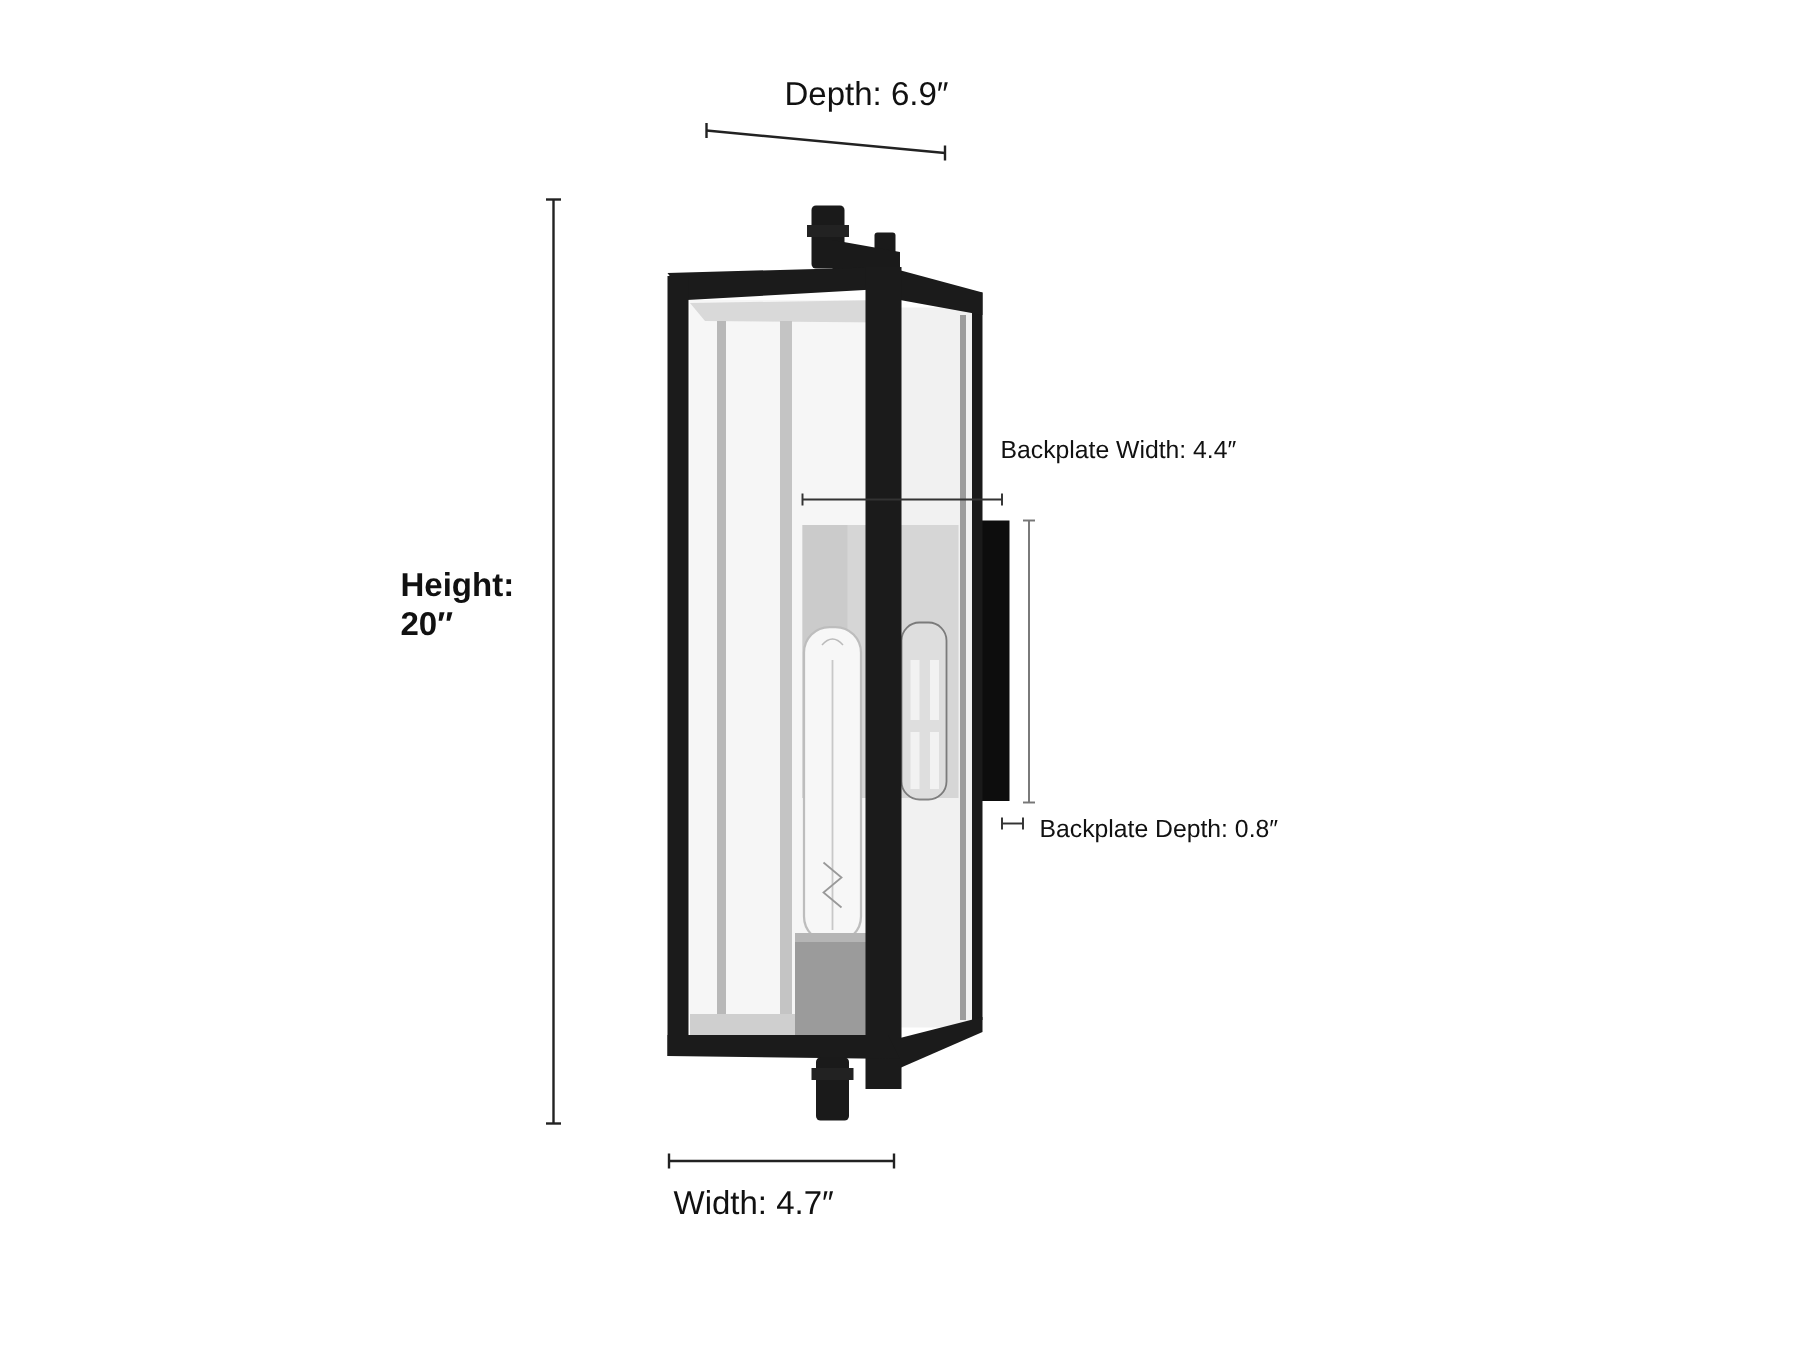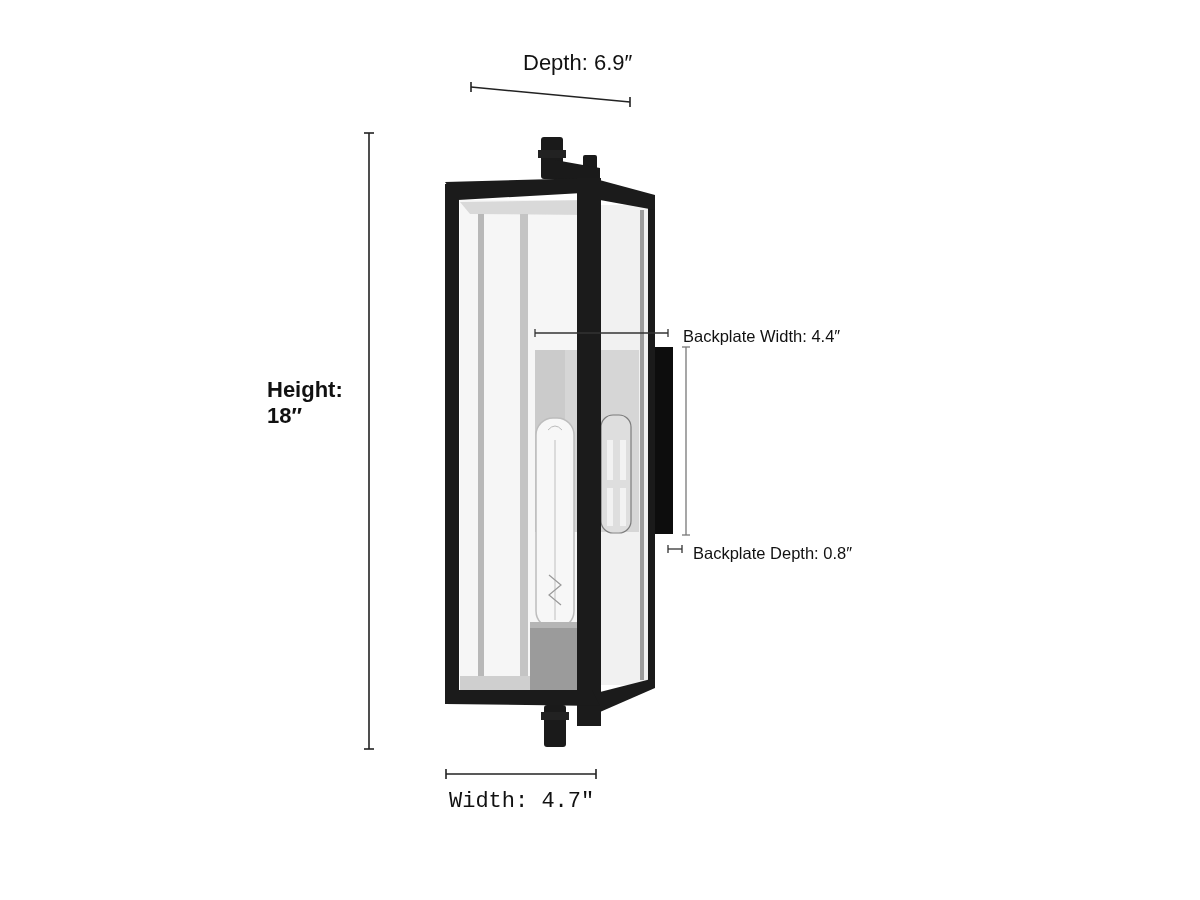--- a/index.html
+++ b/index.html
@@ -110,23 +110,23 @@
       <line x1="668" y1="549" x2="682" y2="549"></line>
       <line x1="668" y1="545" x2="668" y2="553"></line>
       <line x1="682" y1="545" x2="682" y2="553"></line>
     </g>
   </svg>
 
   <div class="label lg" style="left:523px; top:50px;">Depth: 6.9″</div>
 
   <div class="label lg" style="left:267px; top:377px;font-weight:bold;">
     <div>Height:</div>
-    <div>18″</div>
+    <div>20″</div>
   </div>
 
-  <div class="label lg" style="left:449px; top:789px;font-family:Liberation Mono, monospace;">Width: 4.7″</div>
+  <div class="label lg" style="left:449px; top:789px;">Width: 4.7″</div>
 
-  <div class="label sm" style="left:683px; top:291px;margin-top:36px;">Backplate Width: 4.4″</div>
+  <div class="label sm" style="left:667px; top:291px;">Backplate Width: 4.4″</div>
 
 
   <div class="label sm" style="left:693px; top:544px;">Backplate Depth: 0.8″</div>
 
 </div>
 
 </body></html>

